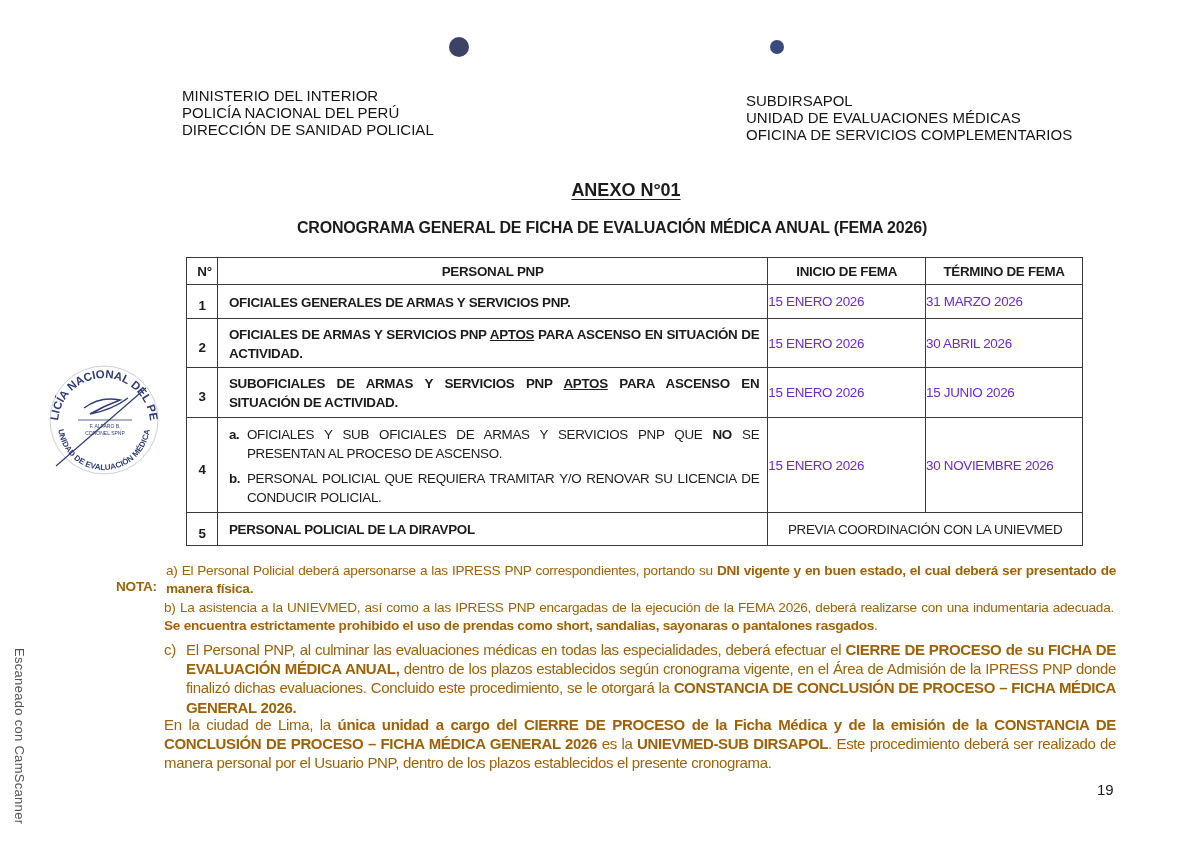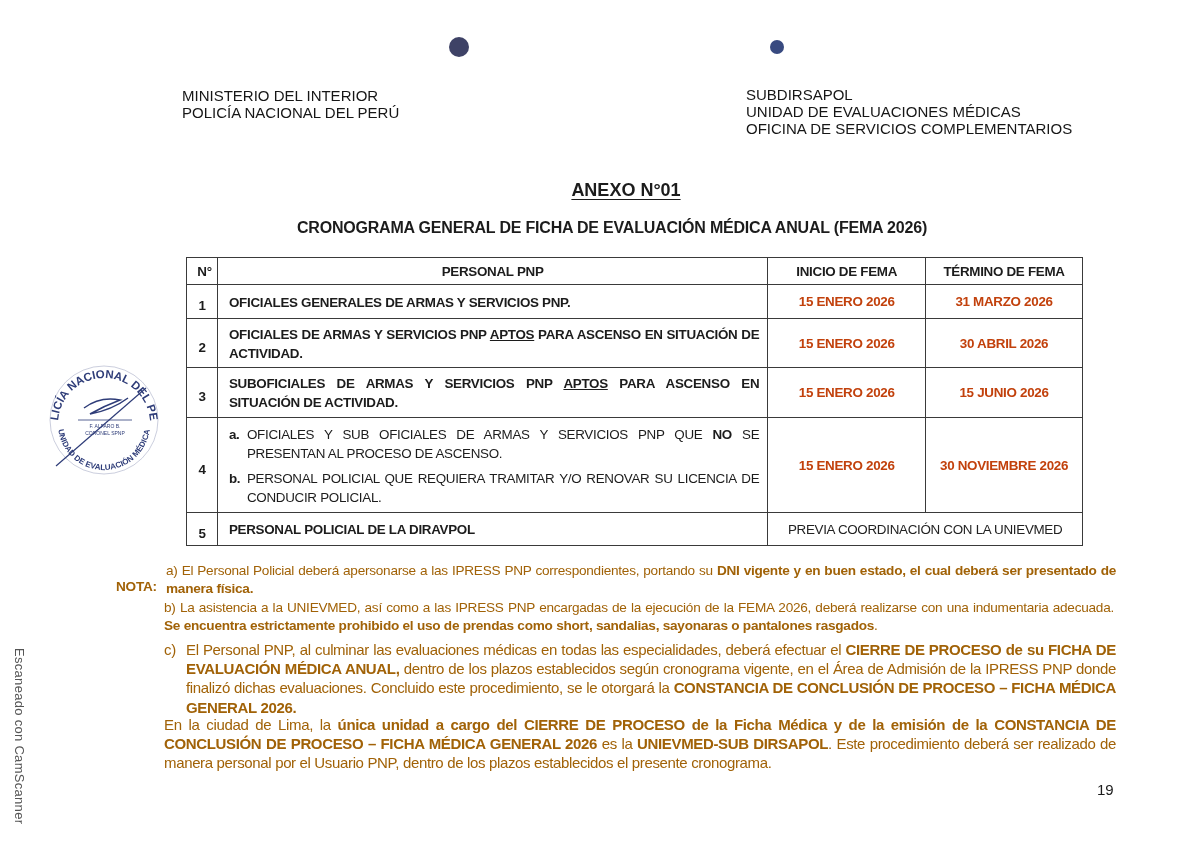--- a/index.html
+++ b/index.html
@@ -6,35 +6,35 @@
   html, body { width: 1200px; height: 847px; background: #ffffff; overflow: hidden; }
   body { position: relative; font-family: "Liberation Sans", sans-serif; color: #1c1c1c; }
   .abs { position: absolute; }
 
   .punch { position: absolute; border-radius: 50%; background: #3e4266; }
   .punch.p1 { left: 449px; top: 37px; width: 20px; height: 20px; }
   .punch.p2 { left: 770px; top: 40px; width: 14px; height: 14px; background: #384a80; }
 
   .hdr { font-size: 15px; line-height: 17px; letter-spacing: 0; color: #161616; }
   .hdr-left { left: 182px; top: 87px; }
-  .hdr-right { left: 746px; top: 86px; }
+  .hdr-right { left: 746px; top: 92px; }
 
   .annex { left: 0; width: 1252px; top: 180px; text-align: center; font-weight: bold; font-size: 18px; text-decoration: underline; text-underline-offset: 3px; }
   .subtitle { left: 0; width: 1224px; top: 219px; text-align: center; font-weight: bold; font-size: 16px; letter-spacing: -0.2px; }
 
   table.sched { position: absolute; left: 186px; top: 257px; width: 897px; border-collapse: collapse; font-size: 13.4px; letter-spacing: -0.3px; }
   table.sched td, table.sched th { border: 1.4px solid #3a3a3a; vertical-align: middle; }
   table.sched th { font-weight: bold; height: 27px; text-align: center; font-size: 13.4px; }
   th.c-no { width: 31px; text-align: left; padding-left: 5px; }
   th.c-pers { width: 551px; }
   th.c-ini { width: 158px; }
   th.c-fin { width: 157px; }
   td.no { font-weight: bold; text-align: center; padding-top: 8px; }
   td.pers { padding: 4px 8px 3px 11px; font-weight: bold; text-align: justify; line-height: 19px; }
-  td.date { text-align: center; font-weight: bold; color: #c2410c; }
+  td.date { text-align: left; font-weight: normal; color: #6d28d9; }
   td.span2 { text-align: center; color: #222; margin-top: 40px; }
   .ul { text-decoration: underline; }
   .sub { font-weight: normal; display: flex; line-height: 19px; text-align: justify; }
   .sub .lbl { font-weight: bold; width: 18px; flex: none; }
   .sub .txt { flex: 1; text-align: justify; }
   .sub + .sub { margin-top: 6px; }
 
   .notes { font-size: 13.6px; line-height: 18px; letter-spacing: -0.25px; color: #a16207; }
   .notes b { font-weight: bold; }
   .note-a { left: 116px; top: 562px; width: 1000px; }
@@ -53,20 +53,21 @@
 </style>
 </head>
 <body>
 
 <div class="punch p1"></div>
 <div class="punch p2"></div>
 
 <div class="abs hdr hdr-left">
   <div>MINISTERIO DEL INTERIOR</div>
   <div>POLICÍA NACIONAL DEL PERÚ</div>
+  <div>DIRECCIÓN DE SANIDAD POLICIAL</div>
 </div>
 <div class="abs hdr hdr-right">
   <div>SUBDIRSAPOL</div>
   <div>UNIDAD DE EVALUACIONES MÉDICAS</div>
   <div>OFICINA DE SERVICIOS COMPLEMENTARIOS</div>
 </div>
 
 <div class="abs annex">ANEXO N°01</div>
 <div class="abs subtitle">CRONOGRAMA GENERAL DE FICHA DE EVALUACIÓN MÉDICA ANUAL (FEMA 2026)</div>
 

